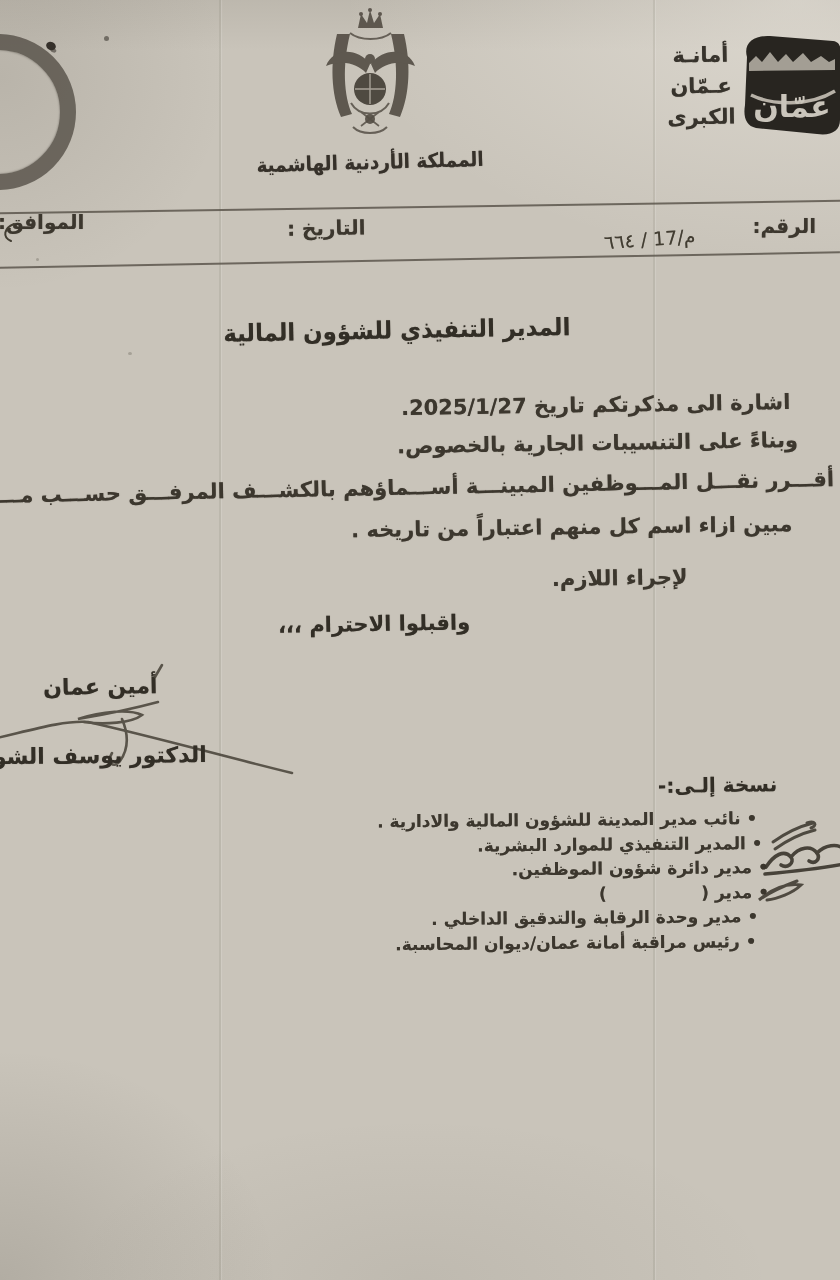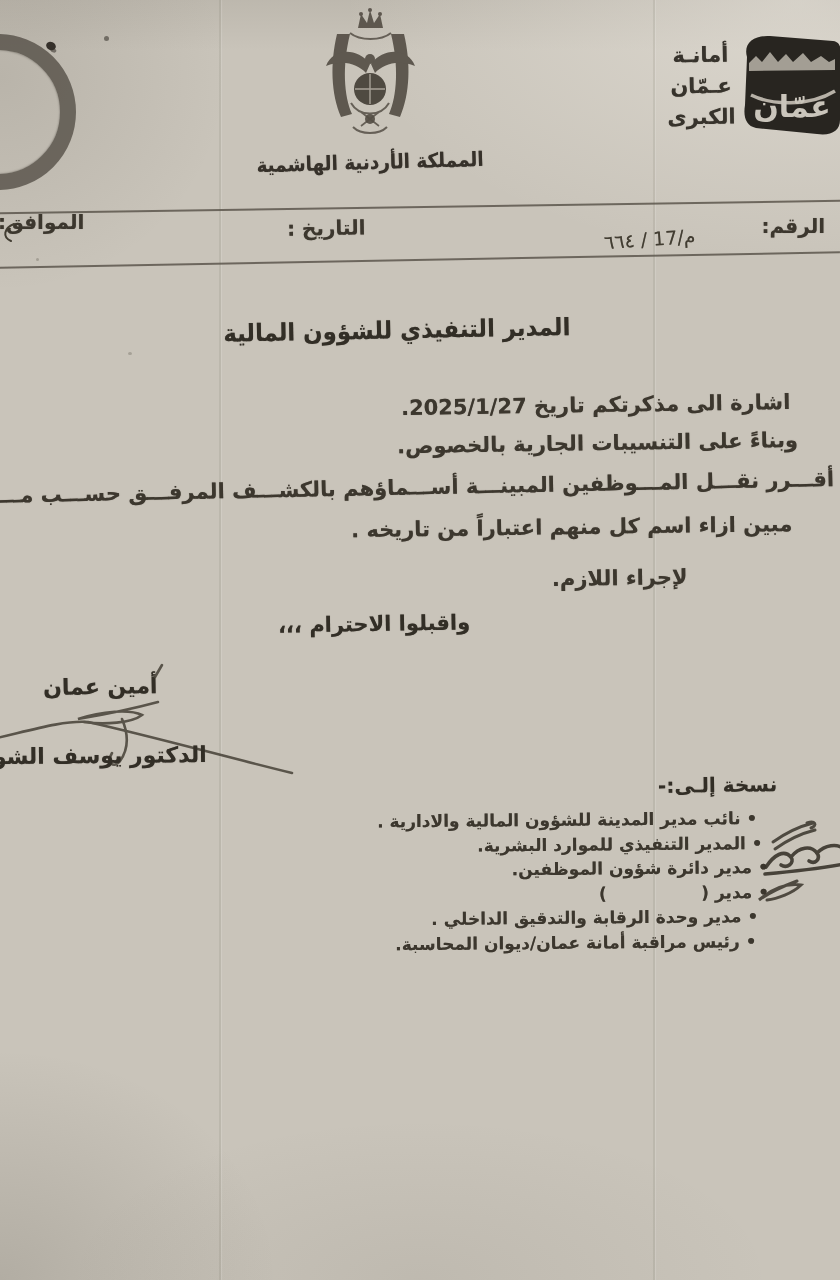--- a/index.html
+++ b/index.html
@@ -28,21 +28,21 @@
   #stamp-arc{position:absolute;left:-80px;top:34px;width:124px;height:124px;border-radius:50%;
     border:16px solid rgba(74,68,60,.72);box-shadow:inset 0 0 2px rgba(40,36,30,.5);}
   #staple-dot{position:absolute;left:46px;top:42px;width:10px;height:8px;border-radius:50%;background:#35302a;transform:rotate(24deg);box-shadow:4px 3px 0 -2px rgba(53,48,42,.55);}
   #dot-2{position:absolute;left:104px;top:36px;width:5px;height:5px;border-radius:50%;background:rgba(50,45,38,.55);}
   #coat-of-arms{position:absolute;left:303px;top:6px;filter:blur(.3px);}
   #kingdom-name{left:215px;top:150px;width:310px;text-align:center;font-size:20px;font-weight:700;
      transform:rotate(-1.6deg) scaleX(.92);letter-spacing:-.5px;color:#36312a;text-shadow:0 0 .8px rgba(54,49,42,.7);white-space:nowrap;}
   #gam-logo{position:absolute;left:741px;top:33px;filter:blur(.25px);}
   #gam-name{right:97px;top:40px;width:84px;text-align:center;font-size:21px;line-height:31px;color:#37332c;transform:rotate(-1deg);}
   
-  #num-label{right:15px;top:214px;font-size:20px;}
+  #num-label{right:24px;top:214px;font-size:20px;}
   #num-value{right:145px;top:228px;font-size:19px;transform:rotate(-4deg);}
   #date-label{right:475px;top:216px;font-size:20px;transform:rotate(-1deg);}
   #agreed-label{left:-2px;top:210px;font-size:20px;}
   #agreed-mark{position:absolute;left:0;top:222px;}
   
   #title{right:270px;top:313px;font-size:24px;transform:rotate(-1.1deg) scaleX(.95);transform-origin:right;color:#322e26;}
   #p1{right:50px;top:390px;font-size:21px;transform:rotate(-.9deg);transform-origin:right;}
   #p2{right:42px;top:428px;font-size:21px;transform:rotate(-.9deg);transform-origin:right;}
   #p3{right:6px;top:467px;font-size:21px;transform:rotate(-1.15deg);transform-origin:right;}
   #p4{right:48px;top:512px;font-size:21px;transform:rotate(-.8deg);transform-origin:right;}

